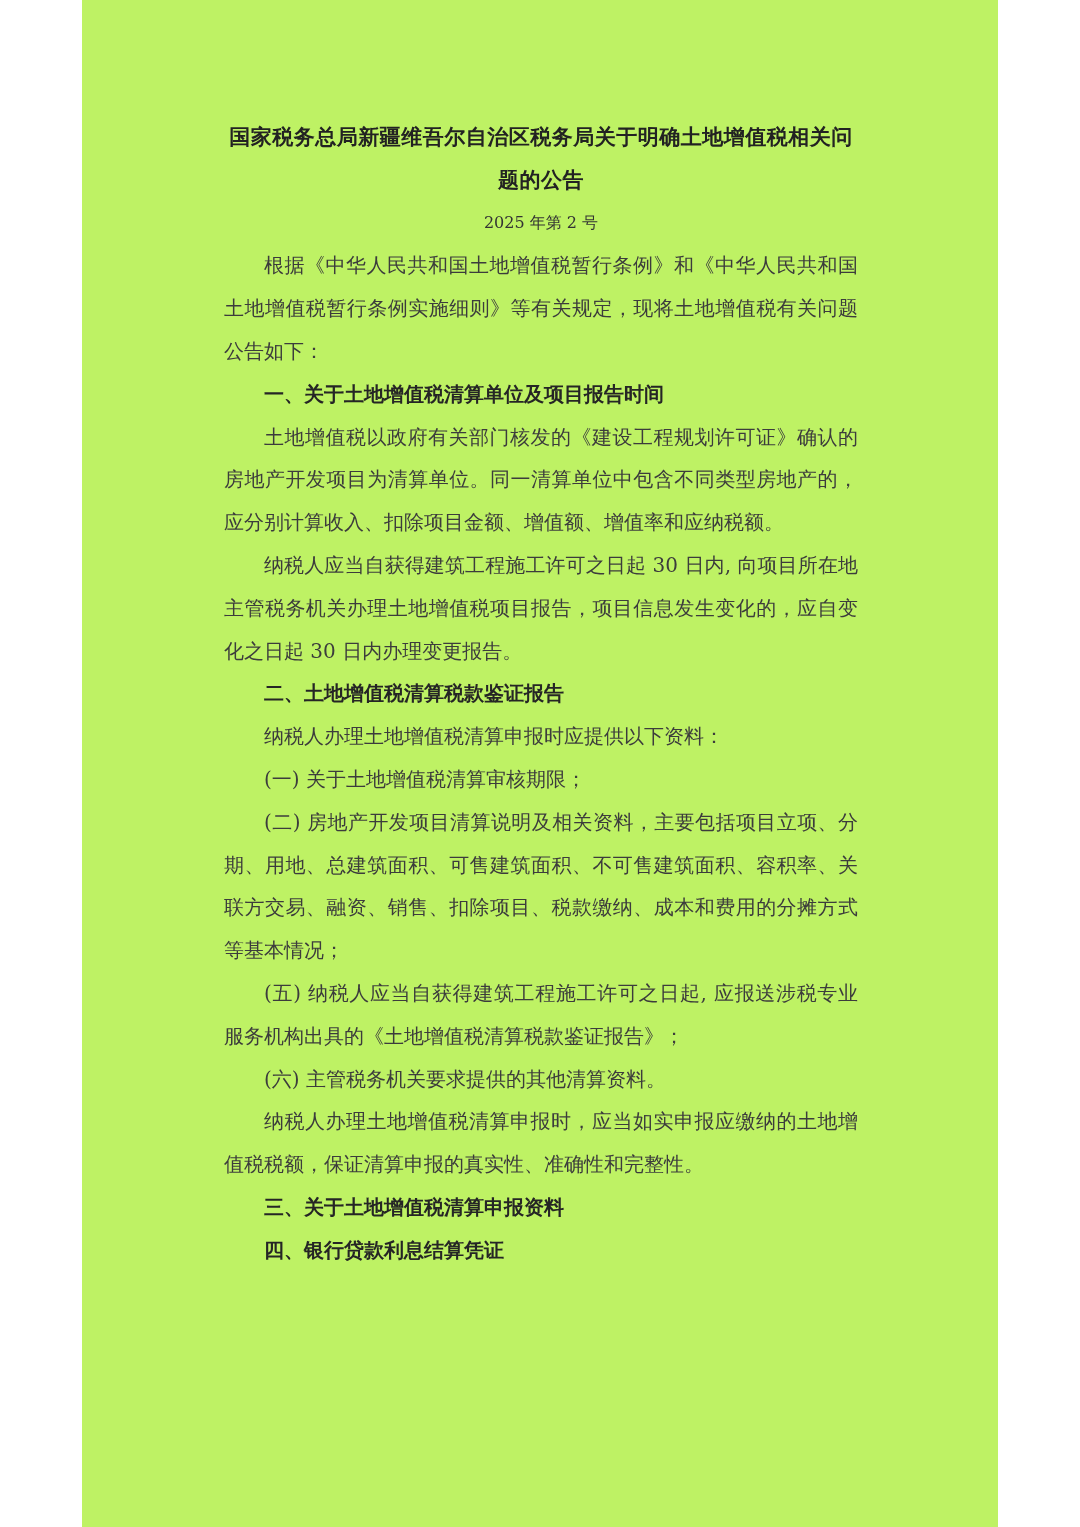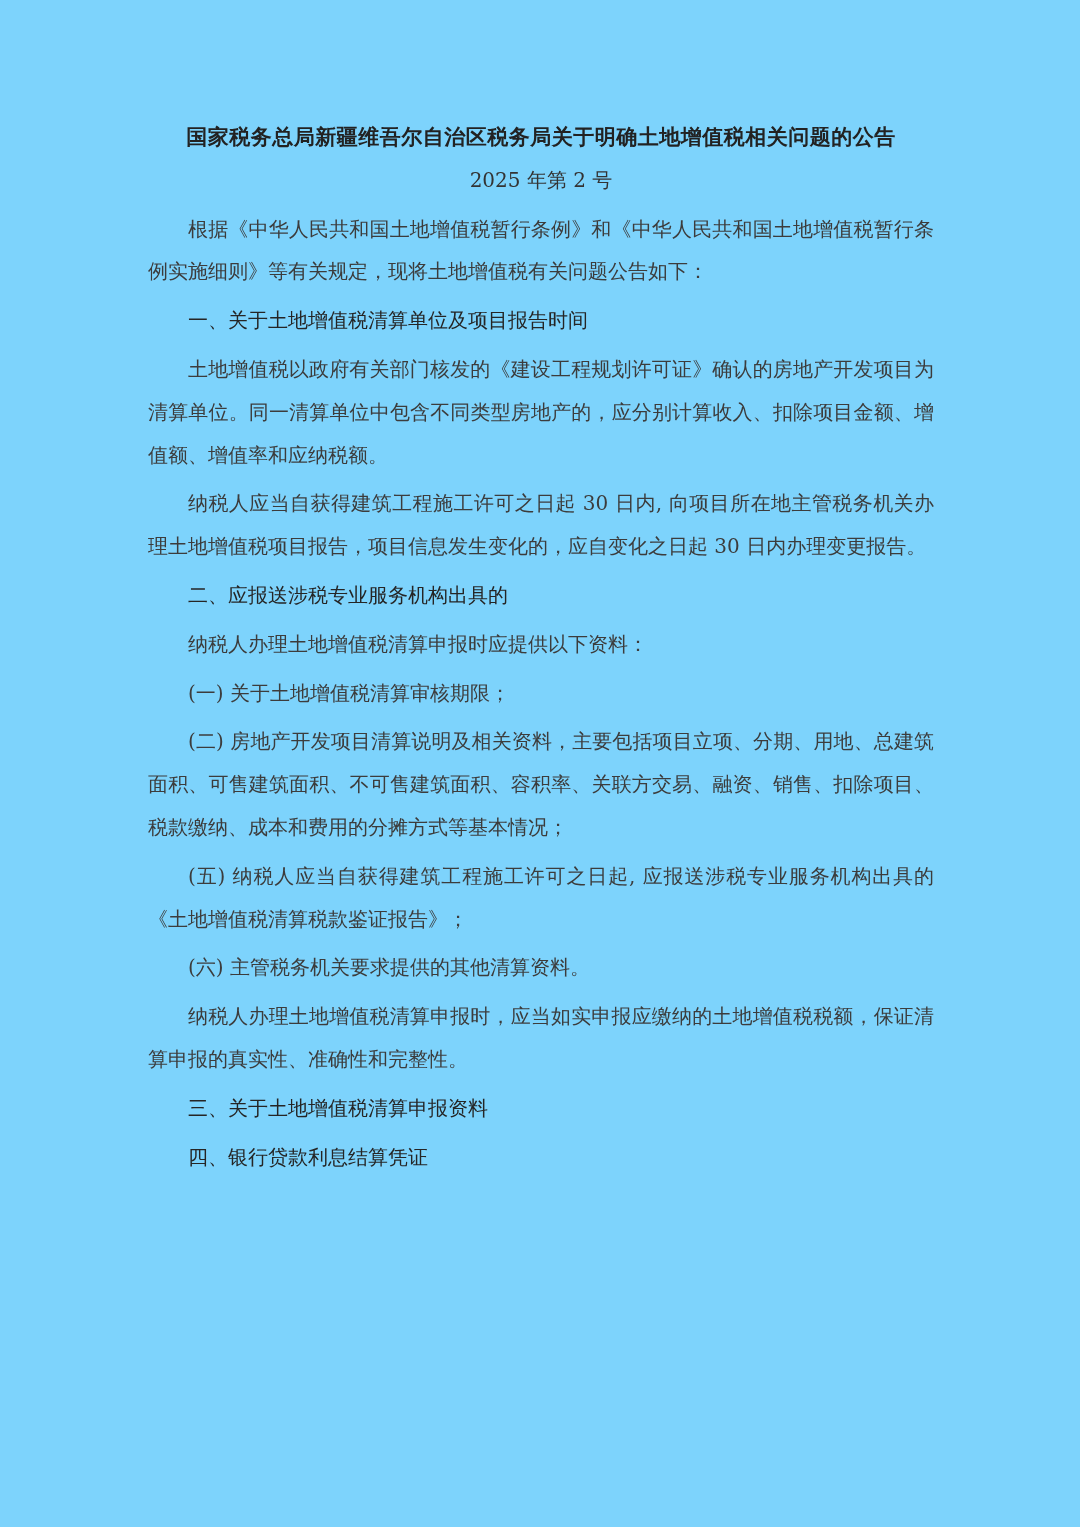--- a/index.html
+++ b/index.html
@@ -2,73 +2,73 @@
 <html><head>
 <meta charset="utf-8">
 <style>
   html, body {
     margin: 0;
     padding: 0;
     background: #ffffff;
   }
   .page {
     position: relative;
-    width: 1080px;
+    width: 916px;
     height: 1527px;
     margin: 0 auto;
-    background: #7dd3fc;
+    background: #bef264;
     box-sizing: border-box;
     padding: 116px 140px 0 142px;
     font-family: "DejaVu Serif", "Liberation Serif", serif;
     color: #3c3c3c;
     overflow: hidden;
   }
   .doc-title {
     margin: 0;
     font-size: 21px;
     font-weight: bold;
     color: #222222;
     text-align: center;
     line-height: 42.8px;
     letter-spacing: 0.5px;
   }
   .doc-number {
-    font-size: 20px;
+    font-size: 16px;
     color: #333333;
     text-align: center;
     line-height: 42.8px;
   }
   .doc-body p {
-    margin: 6px;
+    margin: 0;
     font-size: 20px;
     line-height: 42.8px;
     text-align: justify;
     text-indent: 2em;
     word-break: break-all;
   }
   .doc-body p.heading {
-    font-weight: normal;
+    font-weight: bold;
     color: #252525;
   }
   .doc-body p.para {
     color: #3c3c3c;
   }
 </style>
 </head>
 <body>
 
 <div class="page">
   <h1 class="doc-title">国家税务总局新疆维吾尔自治区税务局关于明确土地增值税相关问题的公告</h1>
   <div class="doc-number">2025 年第 2 号</div>
   <div class="doc-body">
       <p class="para">根据《中华人民共和国土地增值税暂行条例》和《中华人民共和国土地增值税暂行条例实施细则》等有关规定，现将土地增值税有关问题公告如下：</p>
       <p class="heading">一、关于土地增值税清算单位及项目报告时间</p>
       <p class="para">土地增值税以政府有关部门核发的《建设工程规划许可证》确认的房地产开发项目为清算单位。同一清算单位中包含不同类型房地产的，应分别计算收入、扣除项目金额、增值额、增值率和应纳税额。</p>
       <p class="para">纳税人应当自获得建筑工程施工许可之日起 30 日内, 向项目所在地主管税务机关办理土地增值税项目报告，项目信息发生变化的，应自变化之日起 30 日内办理变更报告。</p>
-      <p class="heading">二、应报送涉税专业服务机构出具的</p>
+      <p class="heading">二、土地增值税清算税款鉴证报告</p>
       <p class="para">纳税人办理土地增值税清算申报时应提供以下资料：</p>
       <p class="para">(一) 关于土地增值税清算审核期限；</p>
       <p class="para">(二) 房地产开发项目清算说明及相关资料，主要包括项目立项、分期、用地、总建筑面积、可售建筑面积、不可售建筑面积、容积率、关联方交易、融资、销售、扣除项目、税款缴纳、成本和费用的分摊方式等基本情况；</p>
       <p class="para">(五) 纳税人应当自获得建筑工程施工许可之日起, 应报送涉税专业服务机构出具的《土地增值税清算税款鉴证报告》；</p>
       <p class="para">(六) 主管税务机关要求提供的其他清算资料。</p>
       <p class="para">纳税人办理土地增值税清算申报时，应当如实申报应缴纳的土地增值税税额，保证清算申报的真实性、准确性和完整性。</p>
       <p class="heading">三、关于土地增值税清算申报资料</p>
       <p class="heading">四、银行贷款利息结算凭证</p>
     </div>
 </div>

